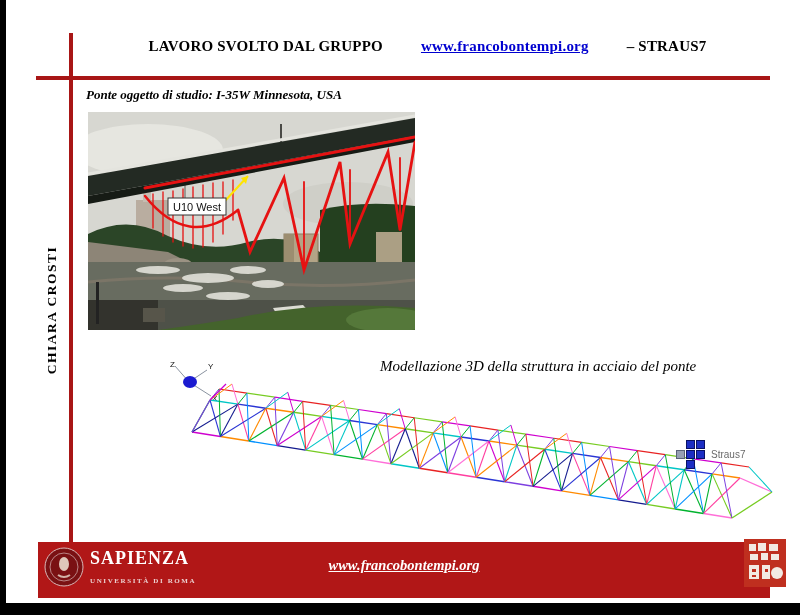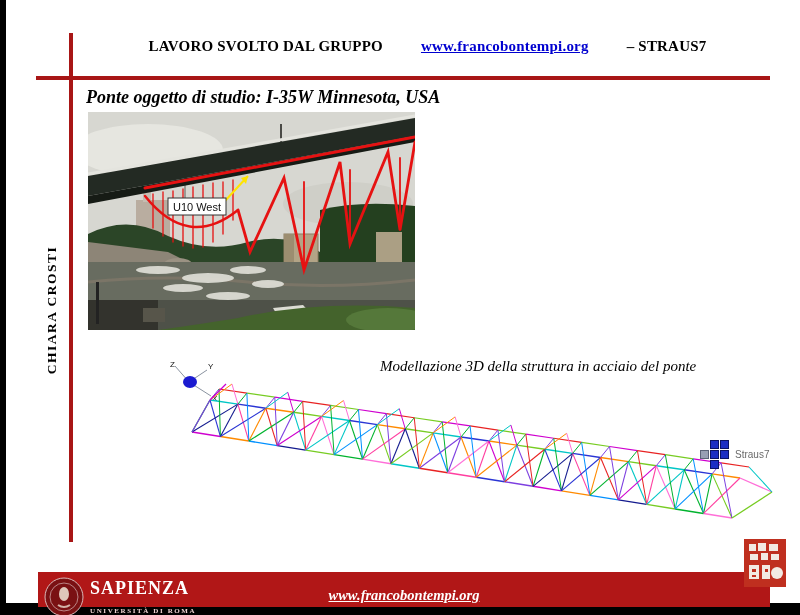--- a/index.html
+++ b/index.html
@@ -12,43 +12,43 @@
   .edge-bottom{position:absolute;left:0;top:603px;width:800px;height:12px;background:#000}
   .vline{position:absolute;left:69px;top:33px;width:4px;height:509px;background:#a81616}
   .hline{position:absolute;left:36px;top:76px;width:734px;height:4px;background:#a81616}
 
   
   .title{position:absolute;left:80px;top:38px;width:695px;text-align:center;
     font-weight:bold;font-size:15px;letter-spacing:.2px;white-space:nowrap}
   .title .seg{margin:0 19px}
   .title a{color:#0000d0;text-decoration:underline;cursor:pointer}
 
-  .subtitle{position:absolute;left:86px;top:87px;font-weight:bold;font-style:italic;font-size:18px}
+  .subtitle{position:absolute;left:86px;top:87px;font-weight:bold;font-style:italic;font-size:13px}
 
   
   .author{position:absolute;left:52px;top:310px;transform:translate(-50%,-50%) rotate(-90deg);
     font-weight:bold;font-size:13.5px;letter-spacing:1.5px;white-space:nowrap}
 
   
   .photo{position:absolute;left:88px;top:112px;width:327px;height:218px;display:block}
 
   
   .model-caption{position:absolute;left:380px;top:358px;font-weight:normal;font-style:italic;font-size:15px}
   .axes{position:absolute;left:165px;top:358px;display:block}
   .wireframe{position:absolute;left:180px;top:378px;display:block}
 
-  .straus7{position:absolute;left:700px;top:440px;display:flex;align-items:center;gap:6px}
+  .straus7{position:absolute;left:676px;top:440px;display:flex;align-items:center;gap:6px}
   .s7grid{display:grid;grid-template-columns:repeat(3,9px);grid-auto-rows:9px;gap:1px}
   .s7grid .c{width:9px;height:9px}
   .s7grid .b{background:#1c2ec4;border:1px solid #0a1266;box-sizing:border-box}
   .s7grid .g{background:#97a0b4;border:1px solid #5a6378;box-sizing:border-box}
   .s7text{font-family:"Liberation Sans",sans-serif;font-size:10px;color:#6b6b6b}
 
   
-  .footer{position:absolute;left:38px;top:572px;width:732px;height:35px;background:#b11717}
+  .footer{position:absolute;left:38px;top:542px;width:732px;height:56px;background:#b11717}
   .seal{position:absolute;left:6px;top:5px;display:block}
   .uni{position:absolute;left:52px;top:7px;color:#fff;line-height:1}
   .uni-name{font-size:18px;letter-spacing:1px;font-weight:bold}
   .uni-sub{font-size:7px;letter-spacing:1.6px;color:#eccfcf;margin-top:11px;font-weight:bold}
   .footer-link{position:absolute;left:0;right:0;top:14px;text-align:center}
   .footer-link a{color:#fff;font-weight:bold;font-style:italic;font-size:14.5px;
     text-decoration:underline;cursor:pointer}
   .fbo{position:absolute;left:744px;top:539px;width:42px;height:48px;background:#bf2f1f;
     display:block}
 </style>

